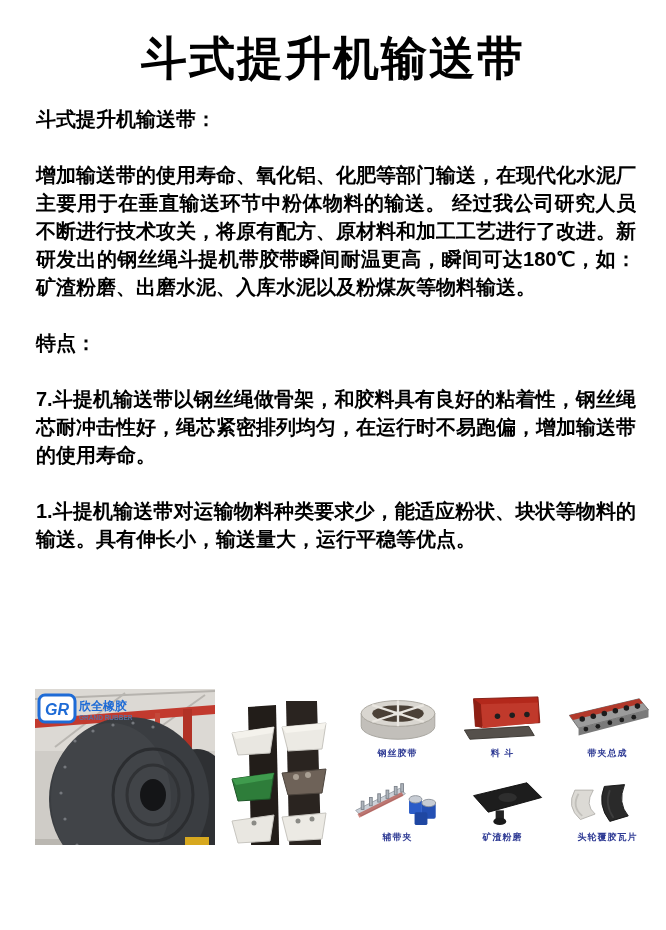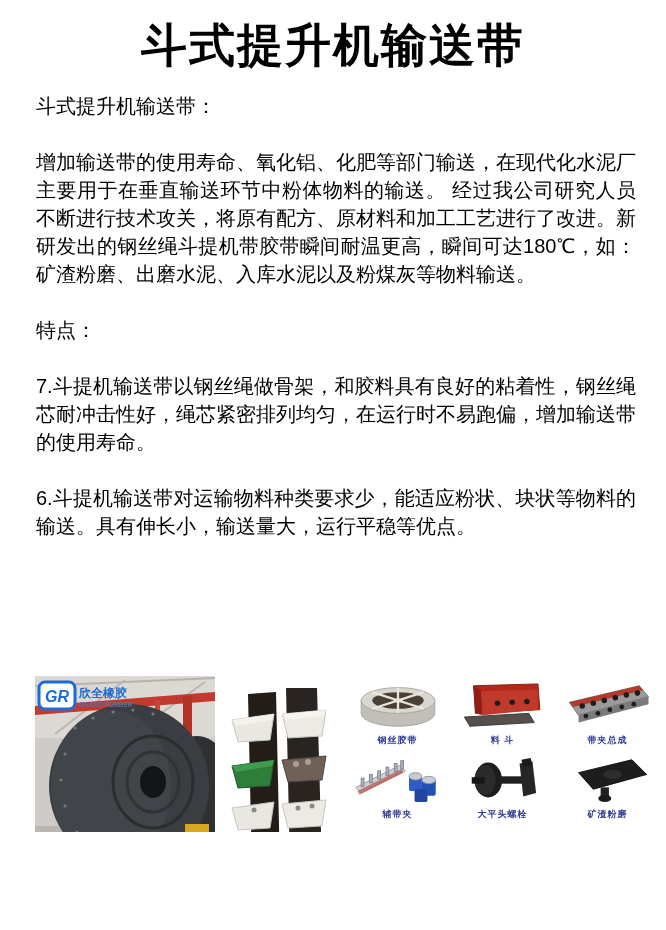--- a/index.html
+++ b/index.html
@@ -4,50 +4,51 @@
 <style>
   * { margin:0; padding:0; box-sizing:border-box; }
   html,body { background:#ffffff; }
   .page {
     position:relative;
     width:666px; height:832px;
     background:#ffffff;
     font-family:"Liberation Sans", sans-serif;
     color:#000;
     overflow:hidden;
-    margin:0 auto;
+    margin:13px auto;
   }
   .title {
     margin-top:14px;
     text-align:center;
     font-size:46px;
     line-height:62px;
     font-weight:700;
     letter-spacing:2px;
     color:#000;
   }
   .content {
     position:absolute;
     left:36px; right:30px; top:92px;
     font-size:20px;
     line-height:28px;
     color:#000;
     text-align:justify;
+    font-weight:bold;
   }
   .content p { margin:0 0 28px 0; }
   
   .gallery { position:absolute; left:0; top:668px; width:666px; height:240px; }
   .photo-left   { position:absolute; left:35px;  top:8px;  width:180px; height:208px; }
   .photo-middle { position:absolute; left:224px; top:16px; width:113px; height:196px; }
   .product-grid {
     position:absolute; left:345px; top:6px; width:315px;
     display:grid;
     grid-template-columns:105px 105px 105px;
     grid-auto-rows:72px;
-    row-gap:2px;
+    row-gap:12px;
   }
   .product-cell { display:flex; flex-direction:column; align-items:center; justify-content:flex-end; }
   .thumb { width:100px; height:56px; display:flex; align-items:center; justify-content:center; }
   .cap {
     font-size:9px; font-weight:700; color:#2e3a94;
     line-height:12px; text-align:center; letter-spacing:1px;
     white-space:pre;
   }
   svg { display:block; }
 </style>
@@ -56,21 +57,21 @@
 
 <div class="page">
 
   <h1 class="title">斗式提升机输送带</h1>
 
   <div class="content">
     <p>斗式提升机输送带：</p>
     <p>增加输送带的使用寿命、氧化铝、化肥等部门输送，在现代化水泥厂主要用于在垂直输送环节中粉体物料的输送。 经过我公司研究人员不断进行技术攻关，将原有配方、原材料和加工工艺进行了改进。新研发出的钢丝绳斗提机带胶带瞬间耐温更高，瞬间可达180℃，如：矿渣粉磨、出磨水泥、入库水泥以及粉煤灰等物料输送。</p>
     <p>特点：</p>
     <p>7.斗提机输送带以钢丝绳做骨架，和胶料具有良好的粘着性，钢丝绳芯耐冲击性好，绳芯紧密排列均匀，在运行时不易跑偏，增加输送带的使用寿命。</p>
-    <p>6.斗提机输送带对运输物料种类要求少，能适应粉状、块状等物料的输送。具有伸长小，输送量大，运行平稳等优点。</p>
+    <p>1.斗提机输送带对运输物料种类要求少，能适应粉状、块状等物料的输送。具有伸长小，输送量大，运行平稳等优点。</p>
   </div>
 
   <div class="gallery">
 
     <div class="photo-left">
       <svg width="180" height="208" viewBox="0 0 180 208">
         <rect x="0" y="0" width="180" height="208" fill="#cfccc7"></rect>
         <rect x="0" y="0" width="180" height="62" fill="#dcd9d4"></rect>
         <line x1="0" y1="10" x2="180" y2="2" stroke="#b6b3ae" stroke-width="2"></line>
         <line x1="20" y1="58" x2="90" y2="4" stroke="#b9b6b1" stroke-width="2"></line>
@@ -227,33 +228,20 @@
               <ellipse cx="69" cy="26" rx="7" ry="4" fill="#c7ccd4" stroke="#8d929a"></ellipse>
               <rect x="76" y="30" width="15" height="17" rx="2" fill="#2450b4"></rect>
               <ellipse cx="83.5" cy="30" rx="7.5" ry="4" fill="#c7ccd4" stroke="#8d929a"></ellipse>
               <rect x="68" y="40" width="14" height="14" rx="2" fill="#1f47a2"></rect>
             </g>
           </svg>
         </div>
         <div class="cap">辅带夹</div>
       </div>
 
-      <div class="product-cell">
-        <div class="thumb">
-          <svg width="92" height="56" viewBox="0 0 100 60">
-            <ellipse cx="34" cy="30" rx="15" ry="19" fill="#1d1d1d"></ellipse>
-            <ellipse cx="31" cy="30" rx="11" ry="16" fill="#2b2b2b"></ellipse>
-            <rect x="16" y="27" width="14" height="7" fill="#161616"></rect>
-            <rect x="46" y="26" width="26" height="8" fill="#202020"></rect>
-            <polygon points="68,12 82,10 86,44 72,48" fill="#262626"></polygon>
-            <polygon points="70,8 80,6 82,14 72,16" fill="#1b1b1b"></polygon>
-          </svg>
-        </div>
-        <div class="cap">大平头螺栓</div>
-      </div>
 
       <div class="product-cell">
         <div class="thumb">
           <svg width="92" height="56" viewBox="0 0 100 60">
             <polygon points="18,22 76,8 92,24 34,40" fill="#1d1d1d" stroke="#0d0d0d"></polygon>
             <ellipse cx="55" cy="24" rx="10" ry="5" fill="#2e2e2e"></ellipse>
             <rect x="42" y="38" width="9" height="12" fill="#222222"></rect>
             <ellipse cx="46.5" cy="50" rx="7" ry="4" fill="#1a1a1a"></ellipse>
           </svg>
         </div>

